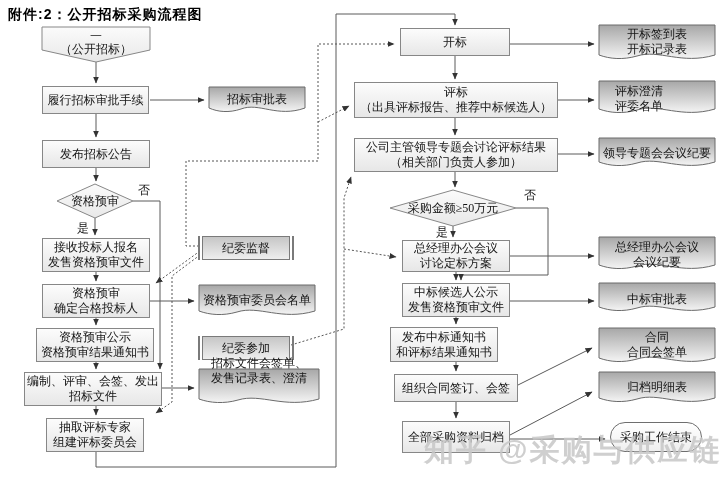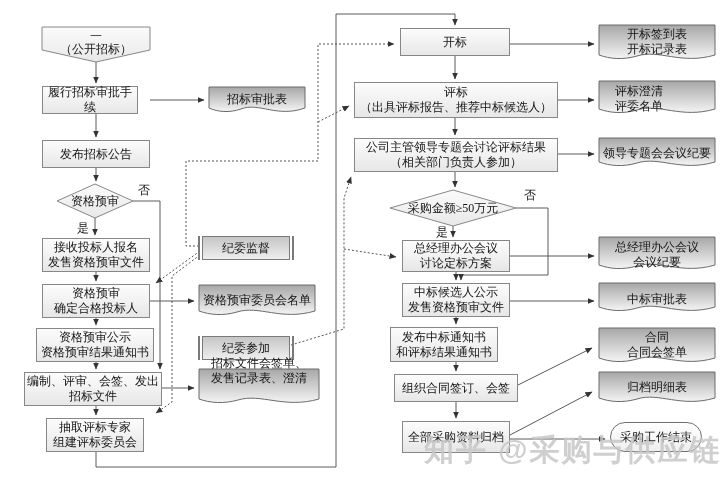--- a/index.html
+++ b/index.html
@@ -92,26 +92,27 @@
     <path transform="translate(198,368)" d="M1,1 H121 V31 C86,41 63,25 40,32 C26,36 12,35 1,31 Z" fill="url(#docGrad)" stroke="#6b6b6b"></path>
     <path transform="translate(598,24)" d="M1,1 H117 V31 C83,41 61,25 39,32 C25,36 12,35 1,31 Z" fill="url(#docGrad)" stroke="#6b6b6b"></path>
     <path transform="translate(598,80)" d="M1,1 H117 V29 C83,39 61,23 39,30 C25,34 12,33 1,29 Z" fill="url(#docGrad)" stroke="#6b6b6b"></path>
     <path transform="translate(598,137)" d="M1,1 H117 V25 C83,35 61,19 39,26 C25,30 12,29 1,25 Z" fill="url(#docGrad)" stroke="#6b6b6b"></path>
     <path transform="translate(598,236)" d="M1,1 H117 V29 C83,39 61,23 39,30 C25,34 12,33 1,29 Z" fill="url(#docGrad)" stroke="#6b6b6b"></path>
     <path transform="translate(598,282)" d="M1,1 H117 V25 C83,35 61,19 39,26 C25,30 12,29 1,25 Z" fill="url(#docGrad)" stroke="#6b6b6b"></path>
     <path transform="translate(598,327)" d="M1,1 H117 V31 C83,41 61,25 39,32 C25,36 12,35 1,31 Z" fill="url(#docGrad)" stroke="#6b6b6b"></path>
     <path transform="translate(598,371)" d="M1,1 H117 V27 C83,37 61,21 39,28 C25,32 12,31 1,27 Z" fill="url(#docGrad)" stroke="#6b6b6b"></path>
   </svg>
 
+  <div class="title">附件:2：公开招标采购流程图</div>
 
   <div class="node ghost" style="left:40px;top:28px;width:112px;height:32px">
     <span style="line-height:11px">一</span>
     <span>（公开招标）</span>
   </div>
-  <div class="node box" style="left:42px;top:86px;width:96px;height:28px">
+  <div class="node box" style="left:42px;top:86px;width:107px;height:28px">
     <span>履行招标审批手续</span>
   </div>
   <div class="node box" style="left:42px;top:140px;width:108px;height:28px">
     <span>发布招标公告</span>
   </div>
   <div class="node ghost" style="left:57px;top:192px;width:76px;height:18px">
     <span>资格预审</span>
   </div>
   <div class="node box" style="left:42px;top:238px;width:108px;height:34px">
     <span>接收投标人报名</span>

